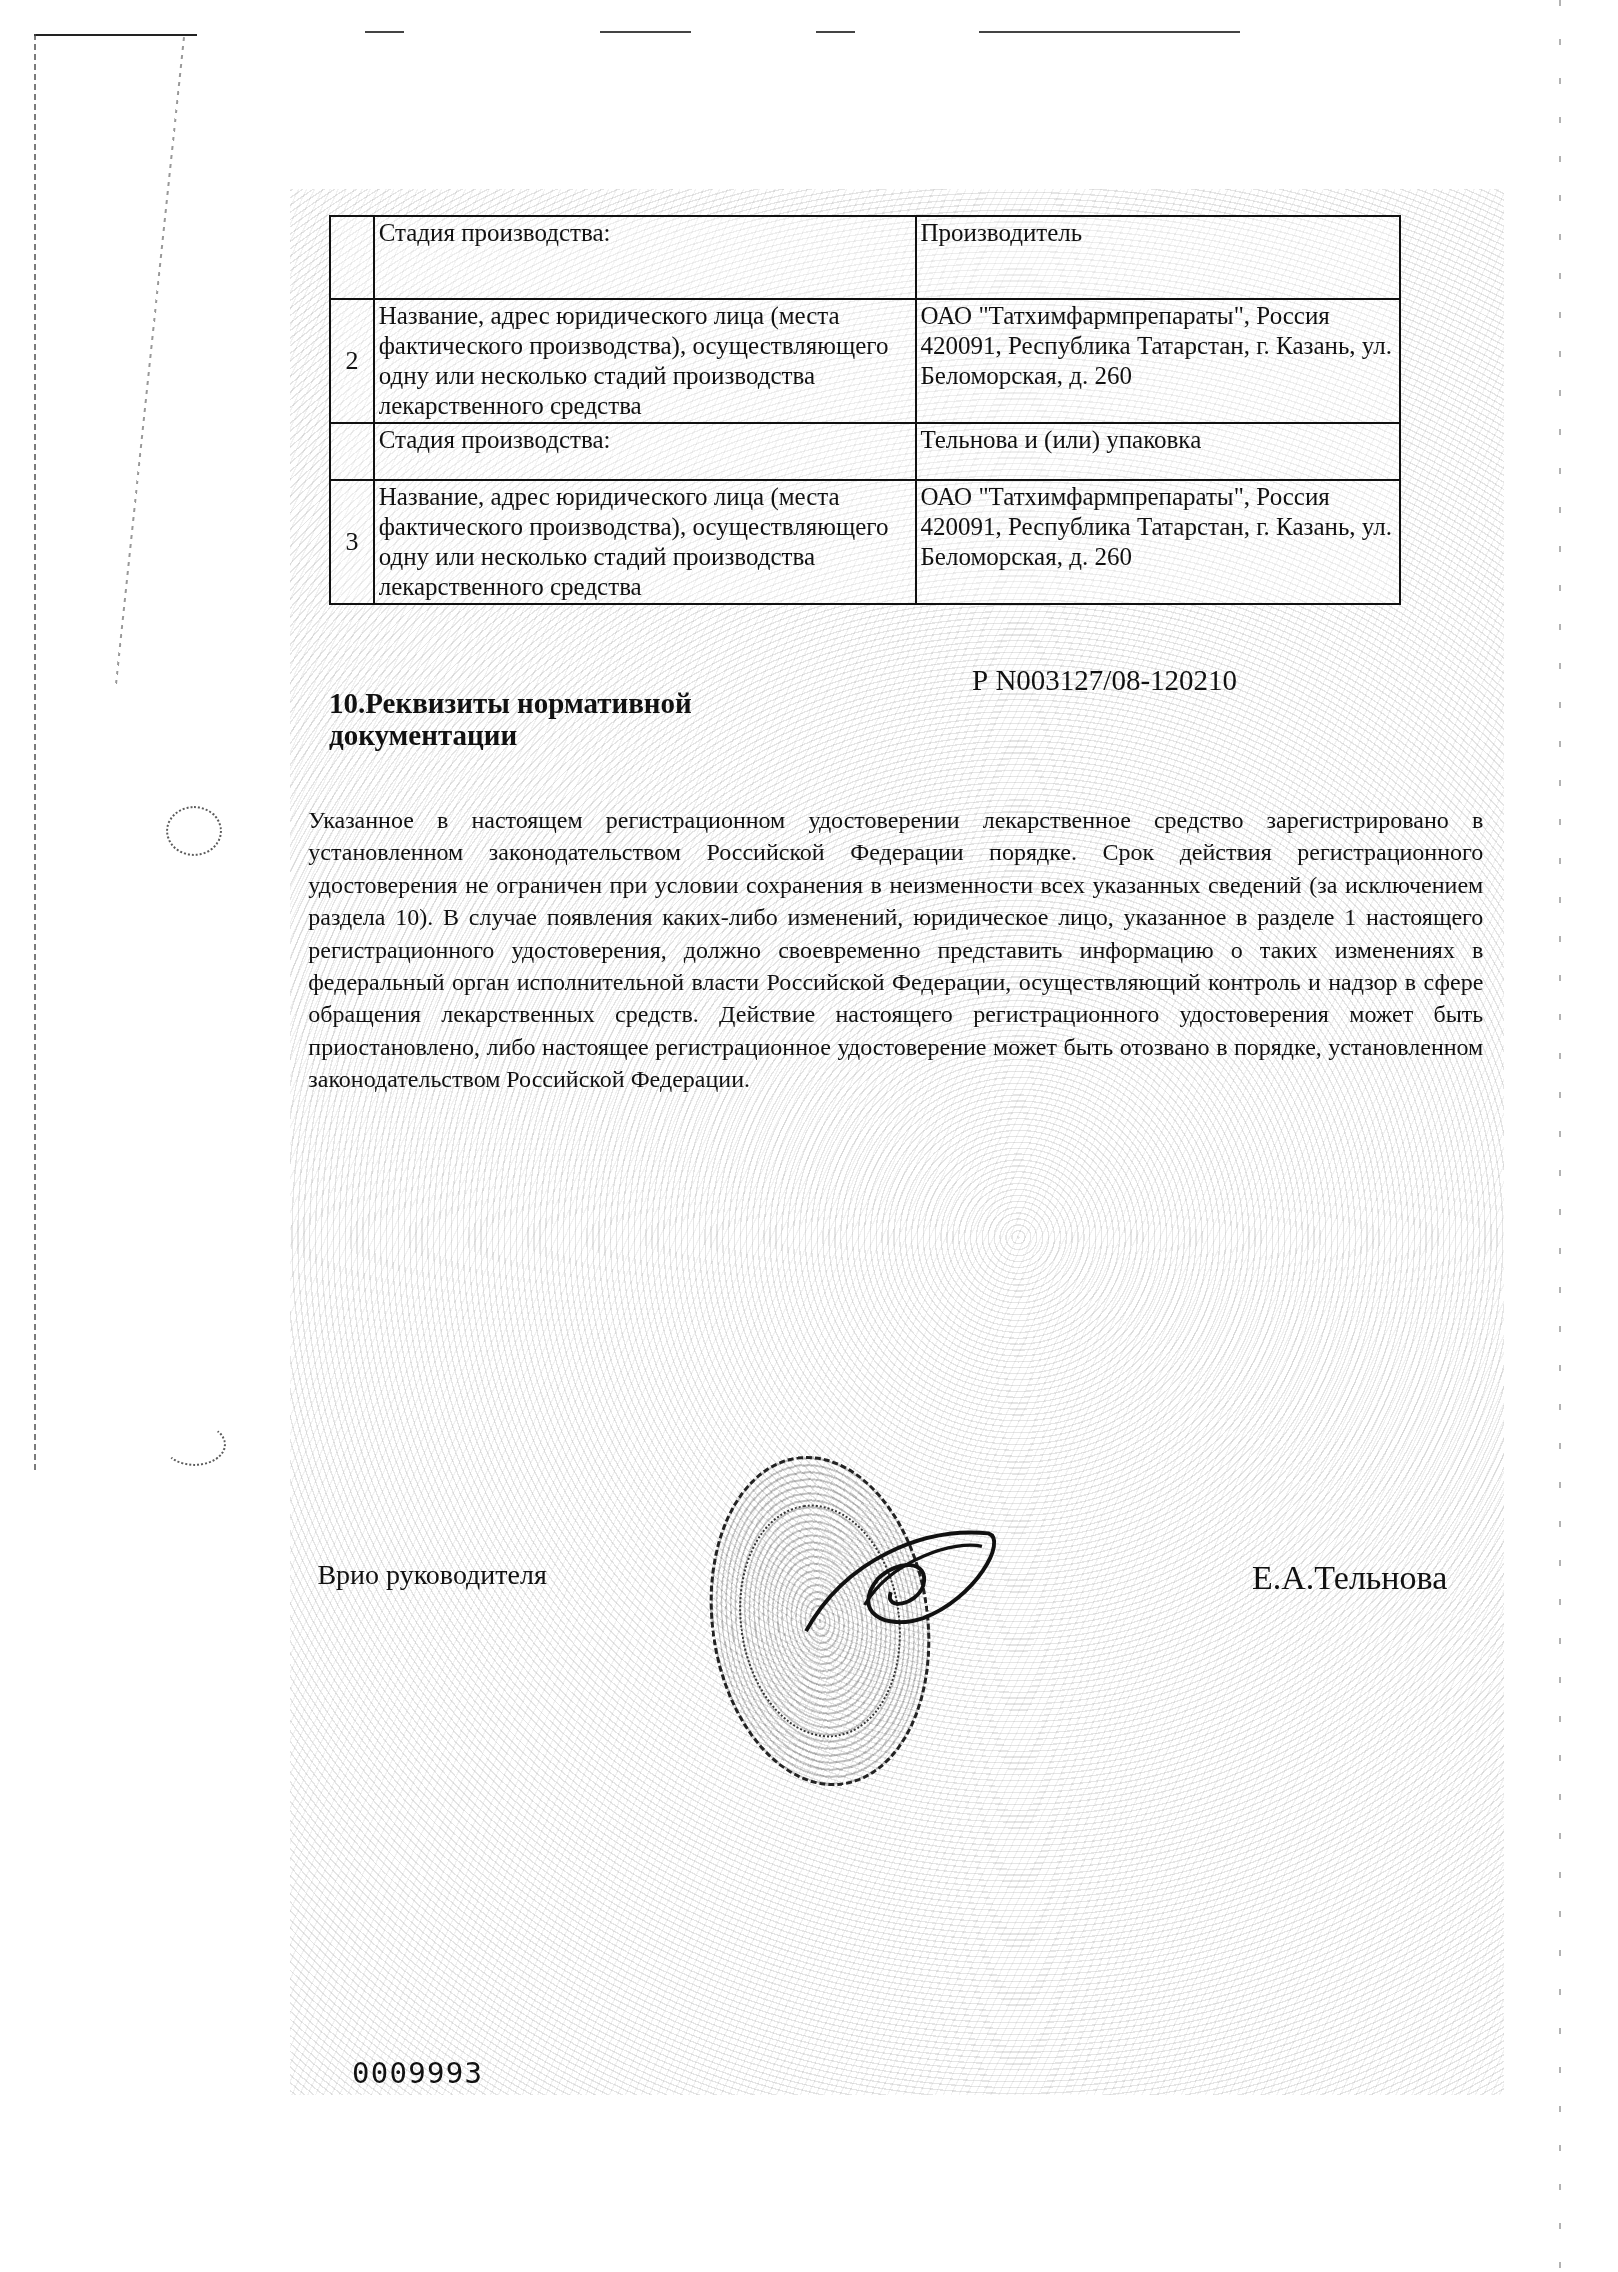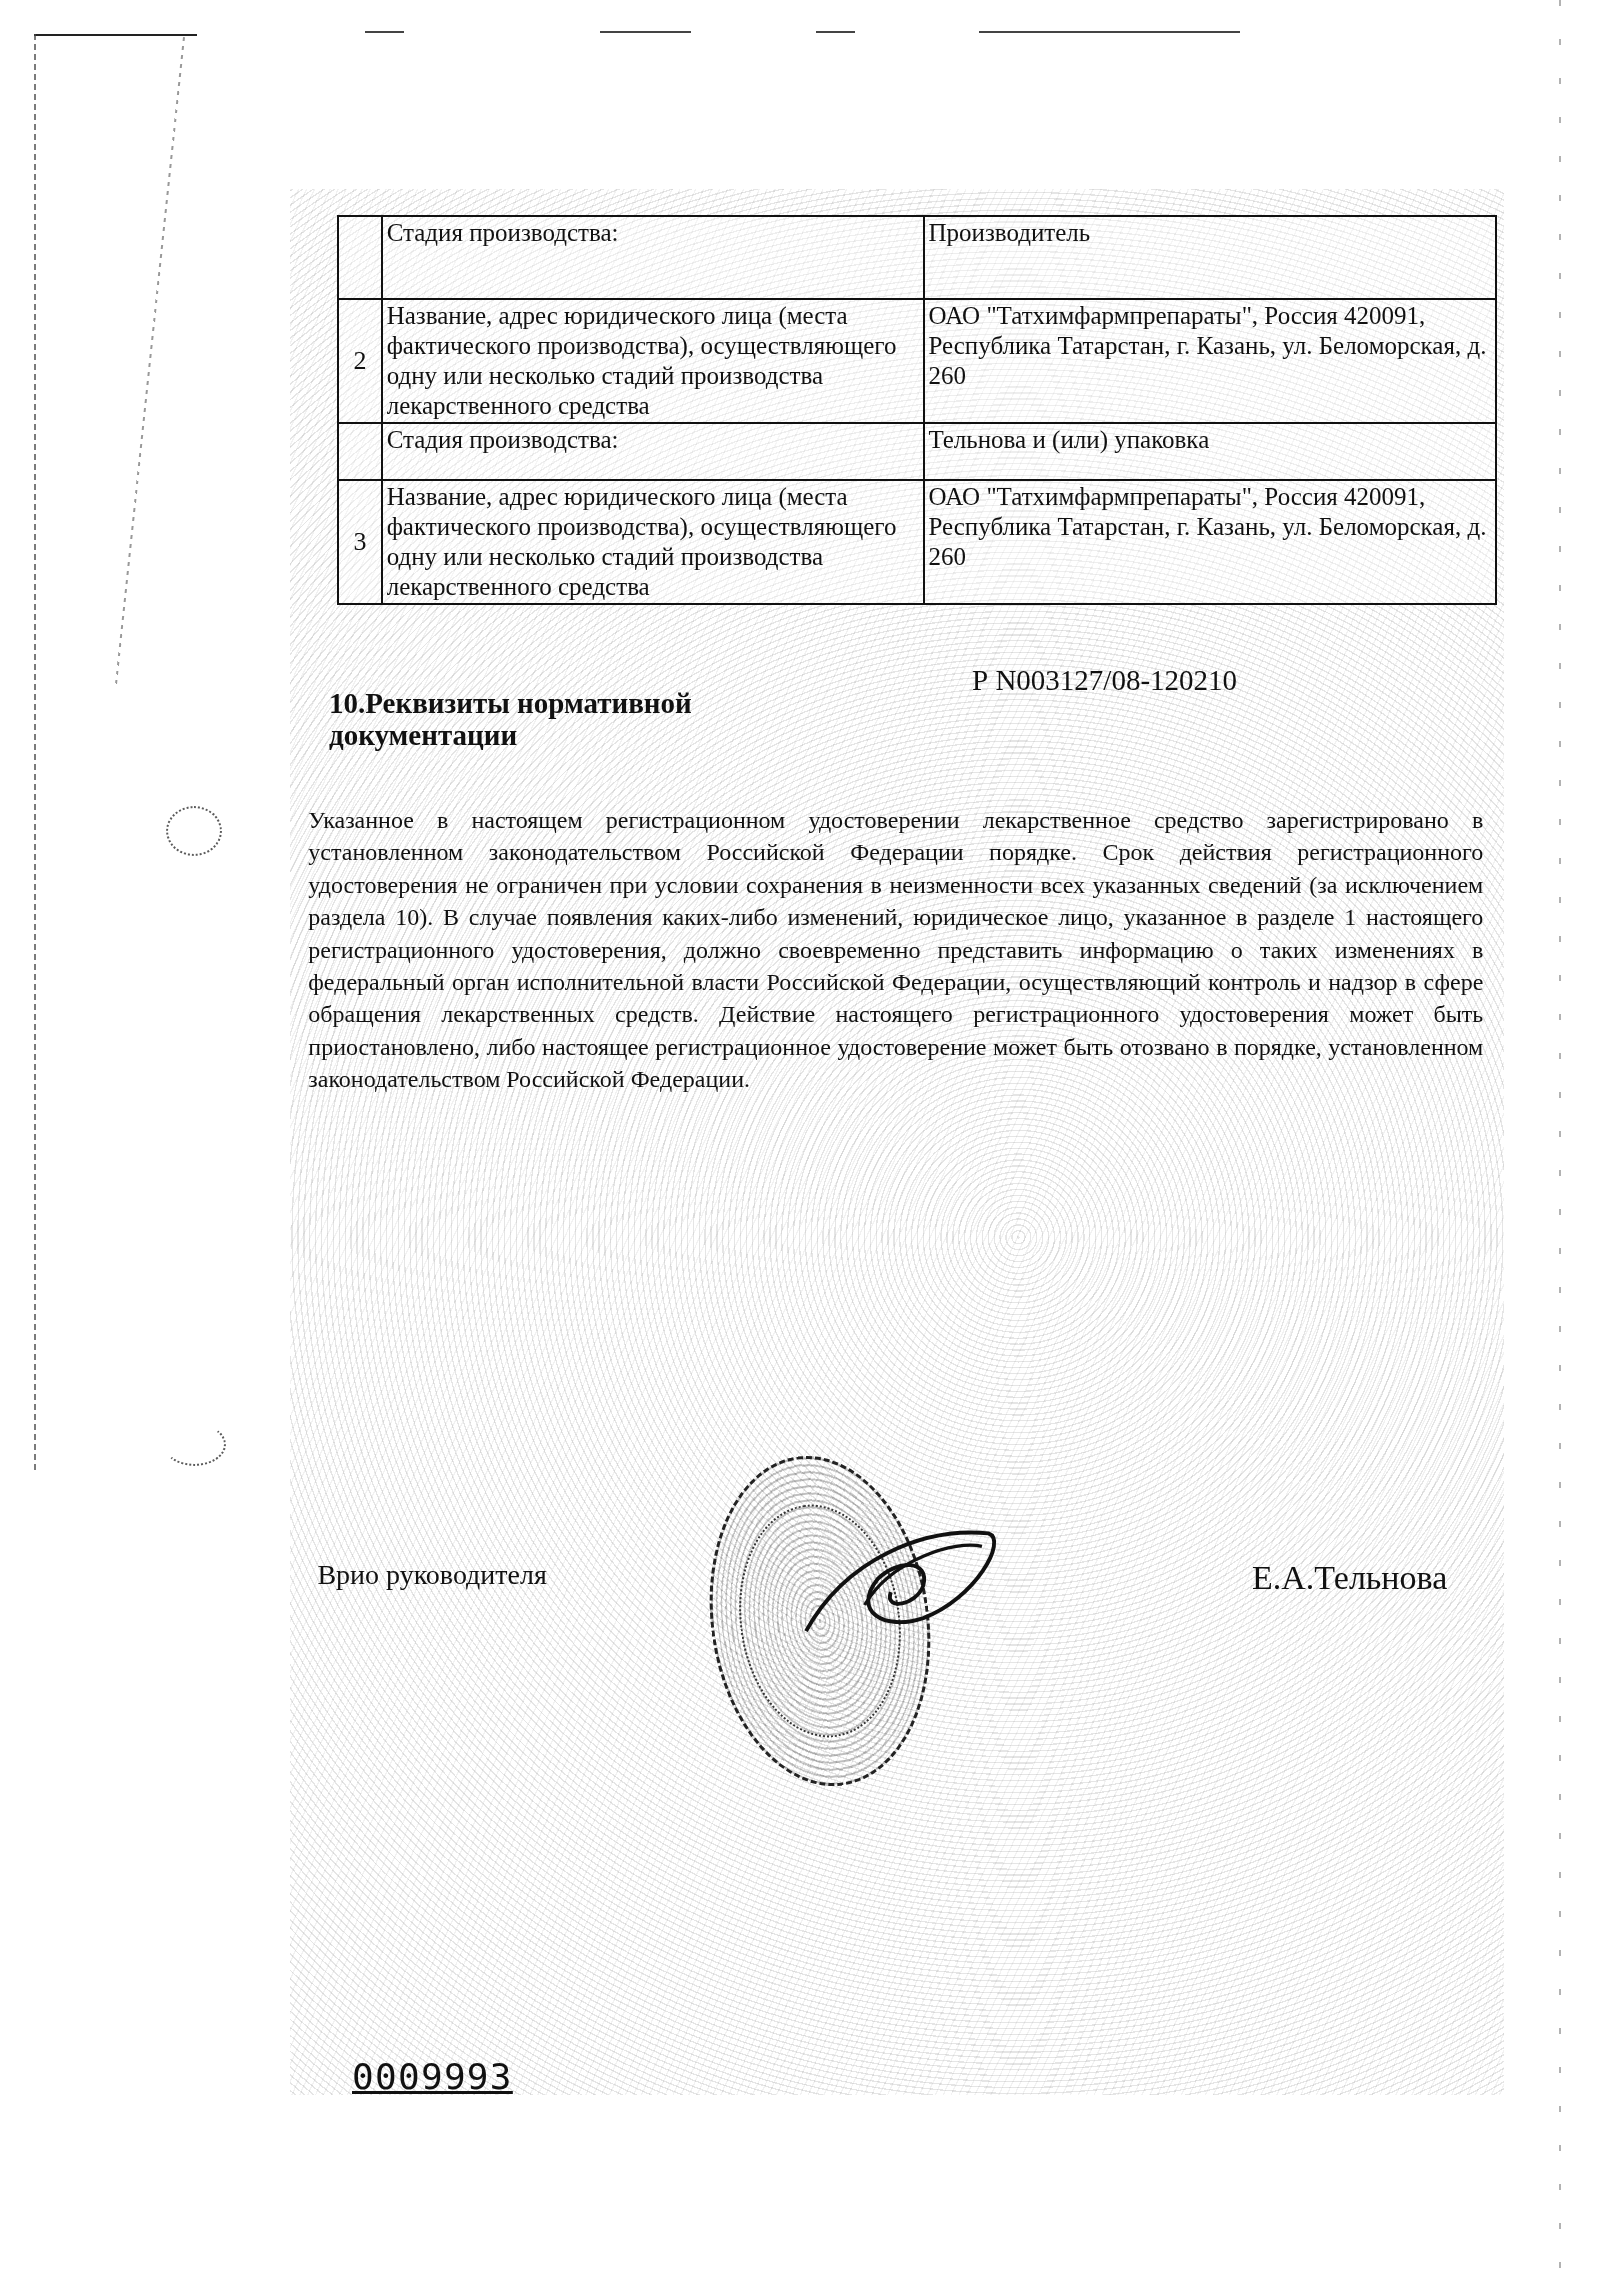--- a/index.html
+++ b/index.html
@@ -35,21 +35,21 @@
     .punch-hole.h2 { left: 163px; top: 1423px; height: 39px; width: 59px; border-top-color: transparent; border-left-color: transparent; }
 
     .page {
       position: absolute; left: 290px; top: 189px; width: 1214px; height: 1906px;
       background:
         repeating-radial-gradient(circle at 60% 55%, rgba(0,0,0,0.10) 0 1.3px, transparent 1.3px 5.9px),
         repeating-linear-gradient(115deg, rgba(0,0,0,0.05) 0 1.3px, transparent 1.3px 7.2px);
     }
 
     .reg-table {
-      position: absolute; left: 47px; top: 26px; width: 1160px;
+      position: absolute; left: 39px; top: 26px; width: 1072px;
       border-collapse: collapse; font-size: 25px; line-height: 1.2;
       background: rgba(255,255,255,0.35);
     }
     .reg-table td {
       border: 2px solid #111; vertical-align: top; padding: 1.3px 3.9px;
     }
     .reg-table td.num { width: 34px; text-align: center; vertical-align: middle; font-size: 26px; }
     .reg-table td.label { width: 532px; }
     .reg-table tr.stage td { height: 78px; }
     .reg-table tr.stage.s2 td { height: 52px; }
@@ -94,21 +94,21 @@
     }
     .seal-inner {
       position: absolute; left: 26px; top: 46px; right: 26px; bottom: 46px;
       border-radius: 50%; border: 2px dotted #333;
     }
     .signature-svg { position: absolute; left: 503px; top: 261px; }
 
     .serial {
       position: absolute; left: 62px; top: 1867px;
       font-family: "DejaVu Sans Mono", "Liberation Mono", monospace;
-      font-size: 36px; letter-spacing: 1.3px; text-decoration: underline;
+      font-size: 29px; letter-spacing: 1.3px;
     }
     .footer-page {
       position: absolute; left: 757px; top: 2244px;
       font-family: "DejaVu Sans", sans-serif; font-size: 22px; margin-top: 29px;
     }
     .top-marks {
       position: absolute; left: 0; top: 0; width: 1619px; height: 52px;
     }
     .top-marks span {
       position: absolute; top: 31px; height: 2px; background: #444;

